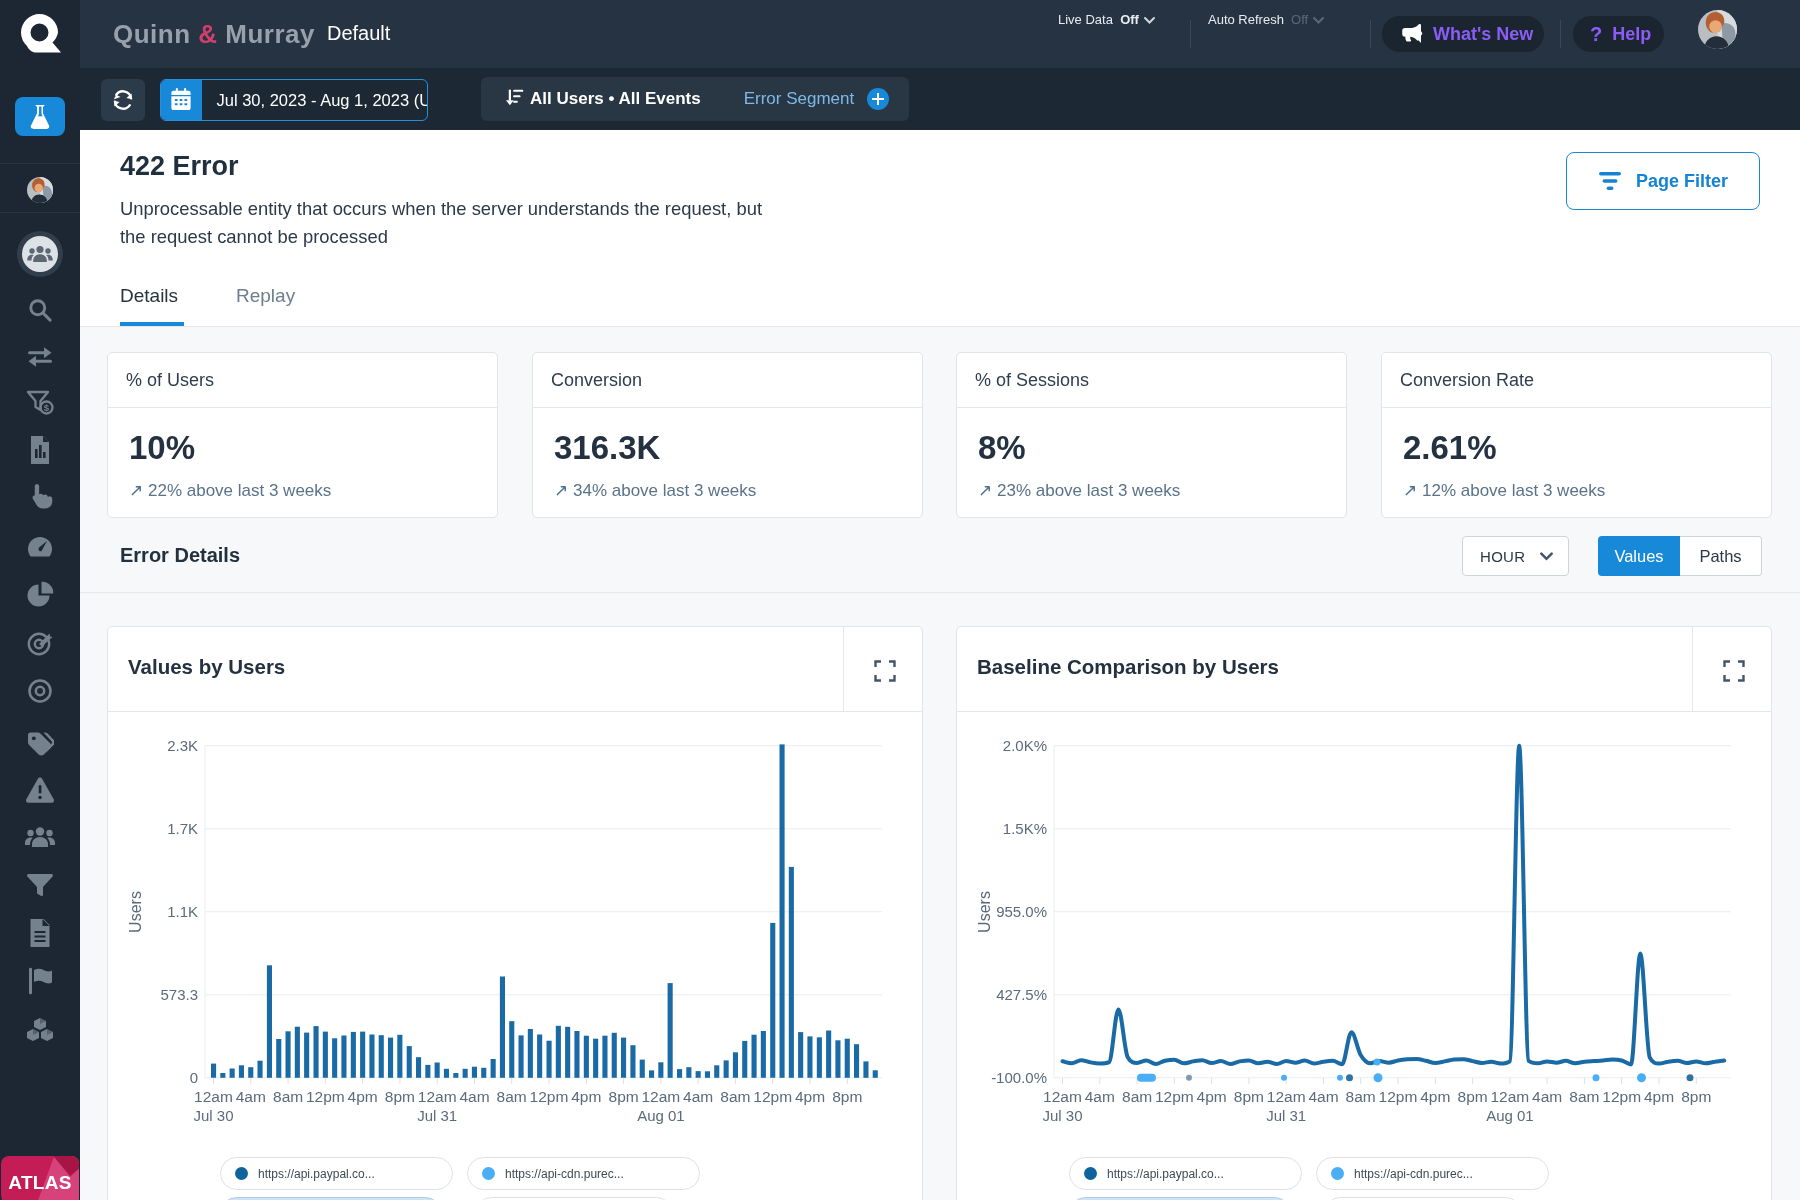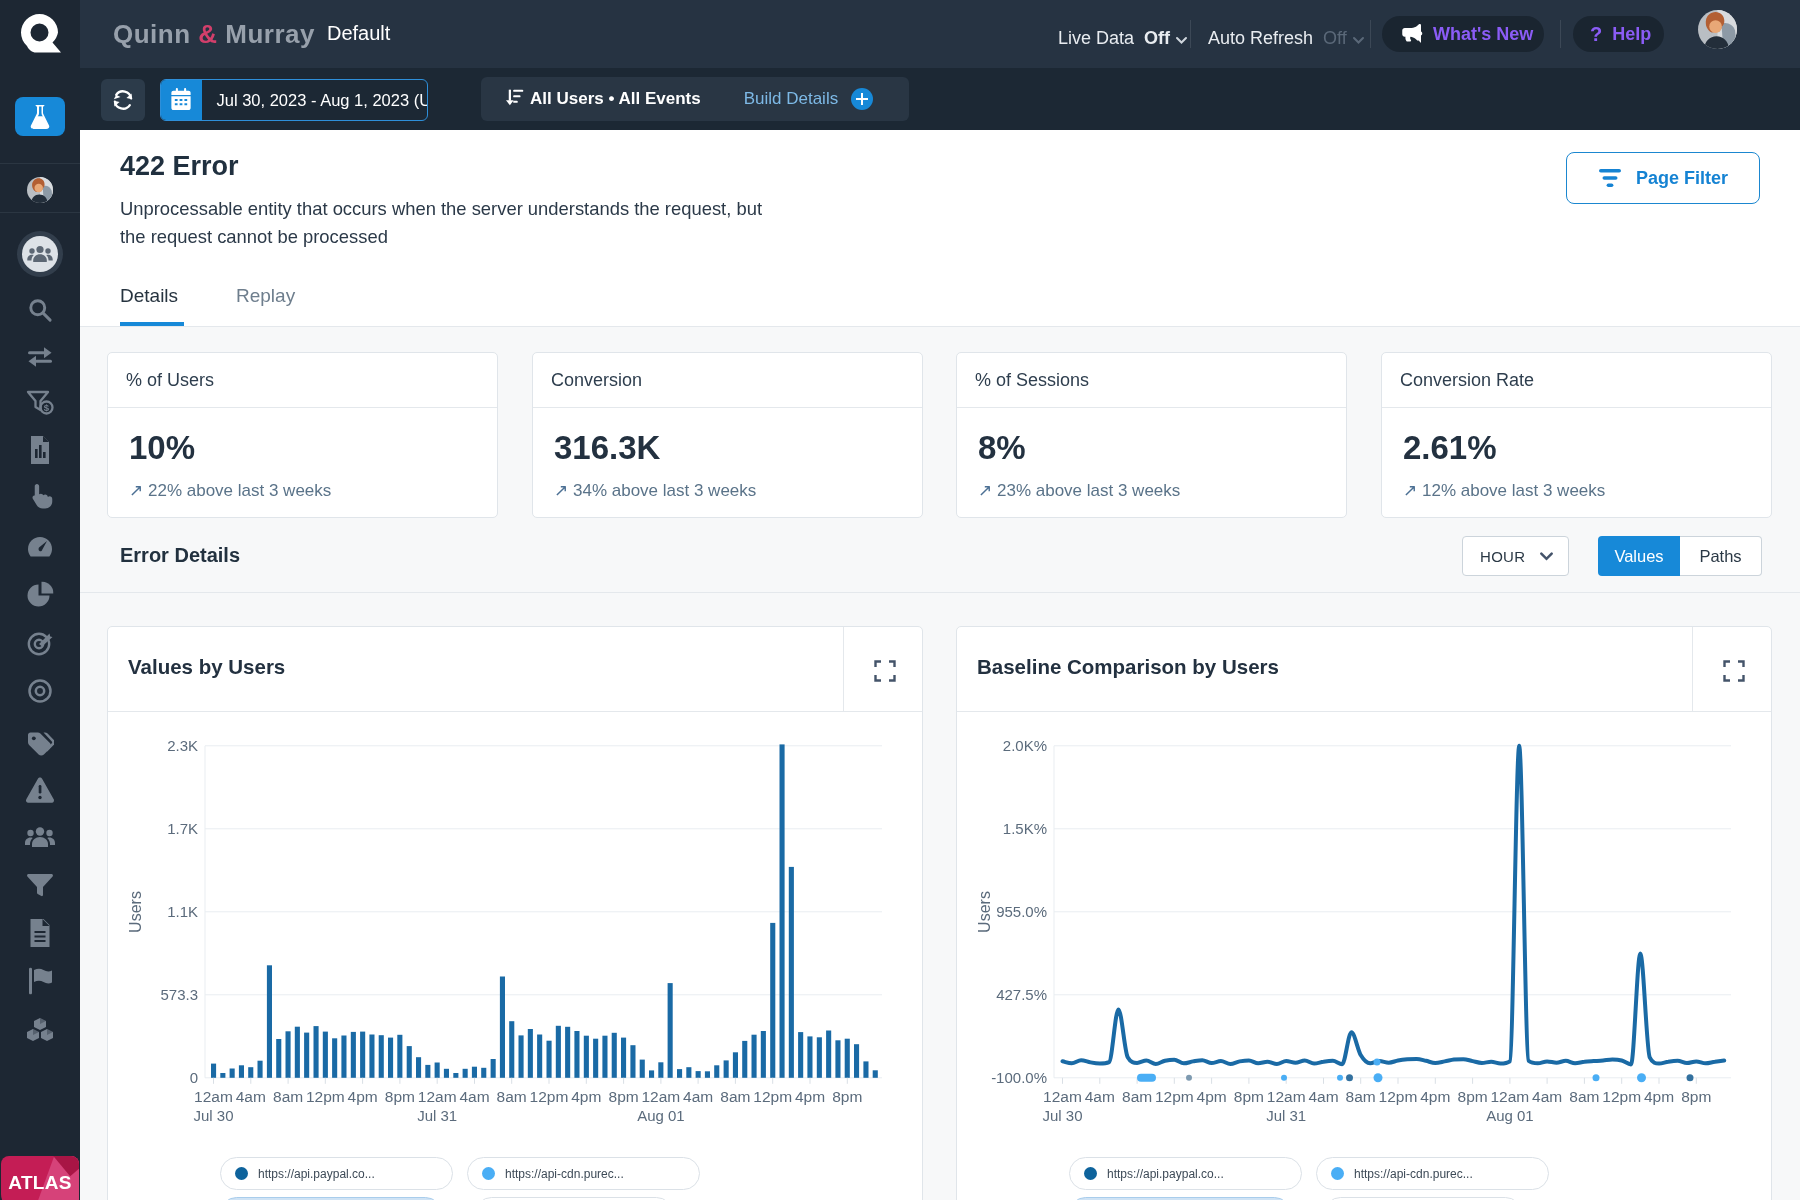--- a/index.html
+++ b/index.html
@@ -2,35 +2,35 @@
 <html><head><meta charset="utf-8"><style>
 * { margin:0; padding:0; box-sizing:border-box; }
 body { width:1800px; height:1200px; position:relative; overflow:hidden; background:#f7f8f9; font-family:"Liberation Sans", sans-serif; -webkit-font-smoothing:antialiased; }
 .abs { position:absolute; }
 
 #nav { position:absolute; left:0; top:0; width:1800px; height:68px; background:#263342; }
 #logo { position:absolute; left:0; top:0; width:80px; height:68px; background:#1d2733; display:flex; align-items:center; justify-content:center; }
 #brand { position:absolute; left:113px; top:19px; font-size:26px; font-weight:bold; color:#97a0ab; letter-spacing:0.5px; }
 #brand .amp { color:#d23f6b; }
 #default { position:absolute; left:327px; top:22px; font-size:20px; color:#fff; font-weight:500; }
-.navtxt { position:absolute; top:28px; font-size:18px; color:#e8ecf0; white-space:nowrap; }
+.navtxt { position:absolute; top:12px; font-size:13px; color:#e8ecf0; white-space:nowrap; }
 .navsep { position:absolute; top:20px; width:1px; height:28px; background:#3c4856; }
 .pill { position:absolute; top:16px; height:36px; background:#1a2530; border-radius:18px; color:#8b5cf6; font-size:18px; font-weight:bold; display:flex; align-items:center; }
 
 #toolbar { position:absolute; left:80px; top:68px; width:1720px; height:62px; background:#1c2834; }
 #refresh { position:absolute; left:21px; top:11px; width:44px; height:42px; background:#2c3b4a; border-radius:6px; display:flex; align-items:center; justify-content:center; }
 #datebtn { position:absolute; left:80px; top:11px; width:268px; height:42px; border:1.5px solid #2e8fd9; border-radius:6px; background:#1c2834; display:flex; align-items:center; overflow:hidden; }
 #calbox { width:42px; height:42px; margin:-1.5px 0 0 -1.5px; background:#1789d8; display:flex; align-items:center; justify-content:center; flex:0 0 42px; }
 #datetxt { color:#fff; font-size:16.5px; white-space:nowrap; margin-left:15px; white-space:nowrap; }
 #segbox { position:absolute; left:401px; top:9px; width:428px; height:44px; background:#293644; border-radius:6px; display:flex; align-items:center; }
 
 #phead { position:absolute; left:80px; top:130px; width:1720px; height:197px; background:#fff; }
 #title { position:absolute; left:40px; top:21px; font-size:27px; font-weight:bold; color:#20303f; }
 #desc { position:absolute; left:40px; top:65px; font-size:18.4px; color:#2b3948; line-height:28px; }
-#pagefilter { position:absolute; left:1486px; top:22px; width:194px; height:52px; border:1.5px solid #1b87d0; border-radius:8px; background:#fff; display:flex; align-items:center; justify-content:center; gap:14px; color:#1583d3; font-size:18px; font-weight:bold; }
+#pagefilter { position:absolute; left:1486px; top:22px; width:194px; height:58px; border:1.5px solid #1b87d0; border-radius:8px; background:#fff; display:flex; align-items:center; justify-content:center; gap:14px; color:#1583d3; font-size:18px; font-weight:bold; }
 .tab { position:absolute; top:155px; font-size:19px; }
 #tabline { position:absolute; left:40px; top:192px; width:64px; height:4px; background:#1789d8; }
 #pheadborder { position:absolute; left:0; top:196px; width:1720px; height:1px; background:#e4e8ec; }
 
 .mcard { position:absolute; top:352px; width:391px; height:166px; background:#fff; border:1px solid #e0e5ea; border-radius:5px; }
 .mhead { height:55px; line-height:55px; padding-left:18px; font-size:18px; color:#2e3e4e; border-bottom:1px solid #e4e8ec; }
 .mval { margin:21px 0 0 21px; font-size:33px; font-weight:bold; color:#233140; }
 .msub { margin:13px 0 0 21px; font-size:17px; color:#5a7389; }
 .arr { color:#4c7094; font-size:17px; }
 
@@ -122,21 +122,21 @@
     <div style="margin-left:23px"><svg width="22" height="22" viewBox="0 0 24 24">
           <g fill="#fff">
             <rect x="10" y="4" width="11" height="2.4" rx="1"></rect>
             <rect x="10" y="10" width="8" height="2.4" rx="1"></rect>
             <rect x="10" y="16" width="5" height="2.4" rx="1"></rect>
             <path d="M5.2 4h2.4v12h-2.4z"></path>
             <path d="M6.4 21L2.2 15.6h8.4z"></path>
           </g>
         </svg></div>
     <div style="margin-left:4px;font-size:17px;font-weight:bold;color:#fff;white-space:nowrap">All Users • All Events</div>
-    <div style="margin-left:43px;font-size:17px;color:#7db9e6;white-space:nowrap">Build Details</div>
+    <div style="margin-left:43px;font-size:17px;color:#7db9e6;white-space:nowrap">Error Segment</div>
     <div style="margin-left:13px;width:22px;height:22px;border-radius:50%;background:#1789d8;display:flex;align-items:center;justify-content:center">
         <svg width="12" height="12" viewBox="0 0 12 12">
           <path fill="#fff" d="M5 0h2v12H5z"></path>
           <path fill="#fff" d="M0 5h12v2H0z"></path>
         </svg>
       </div>
   </div>
 </div>
 
 <div id="phead">

